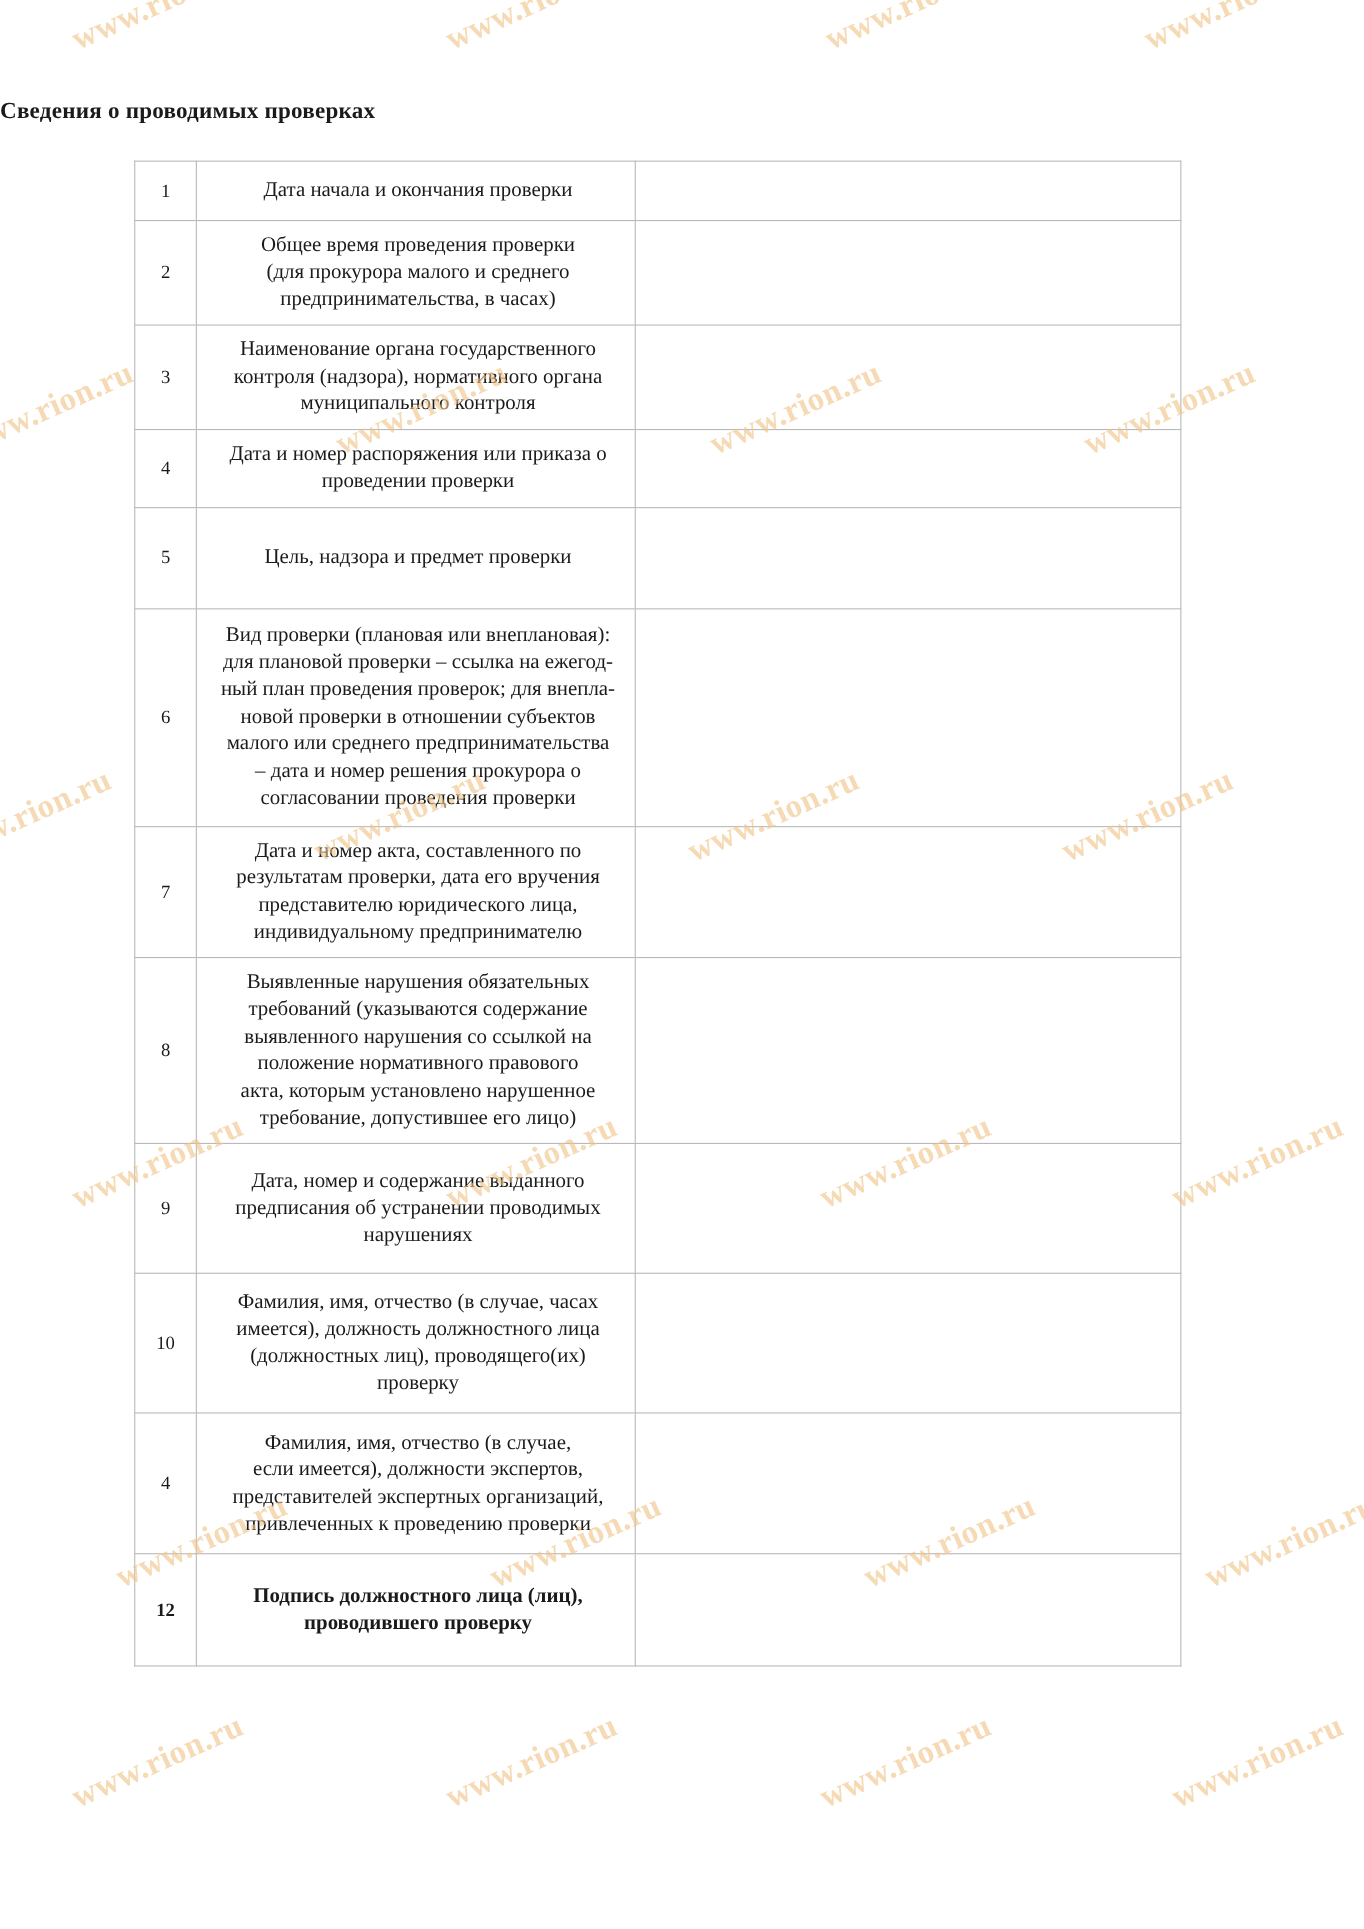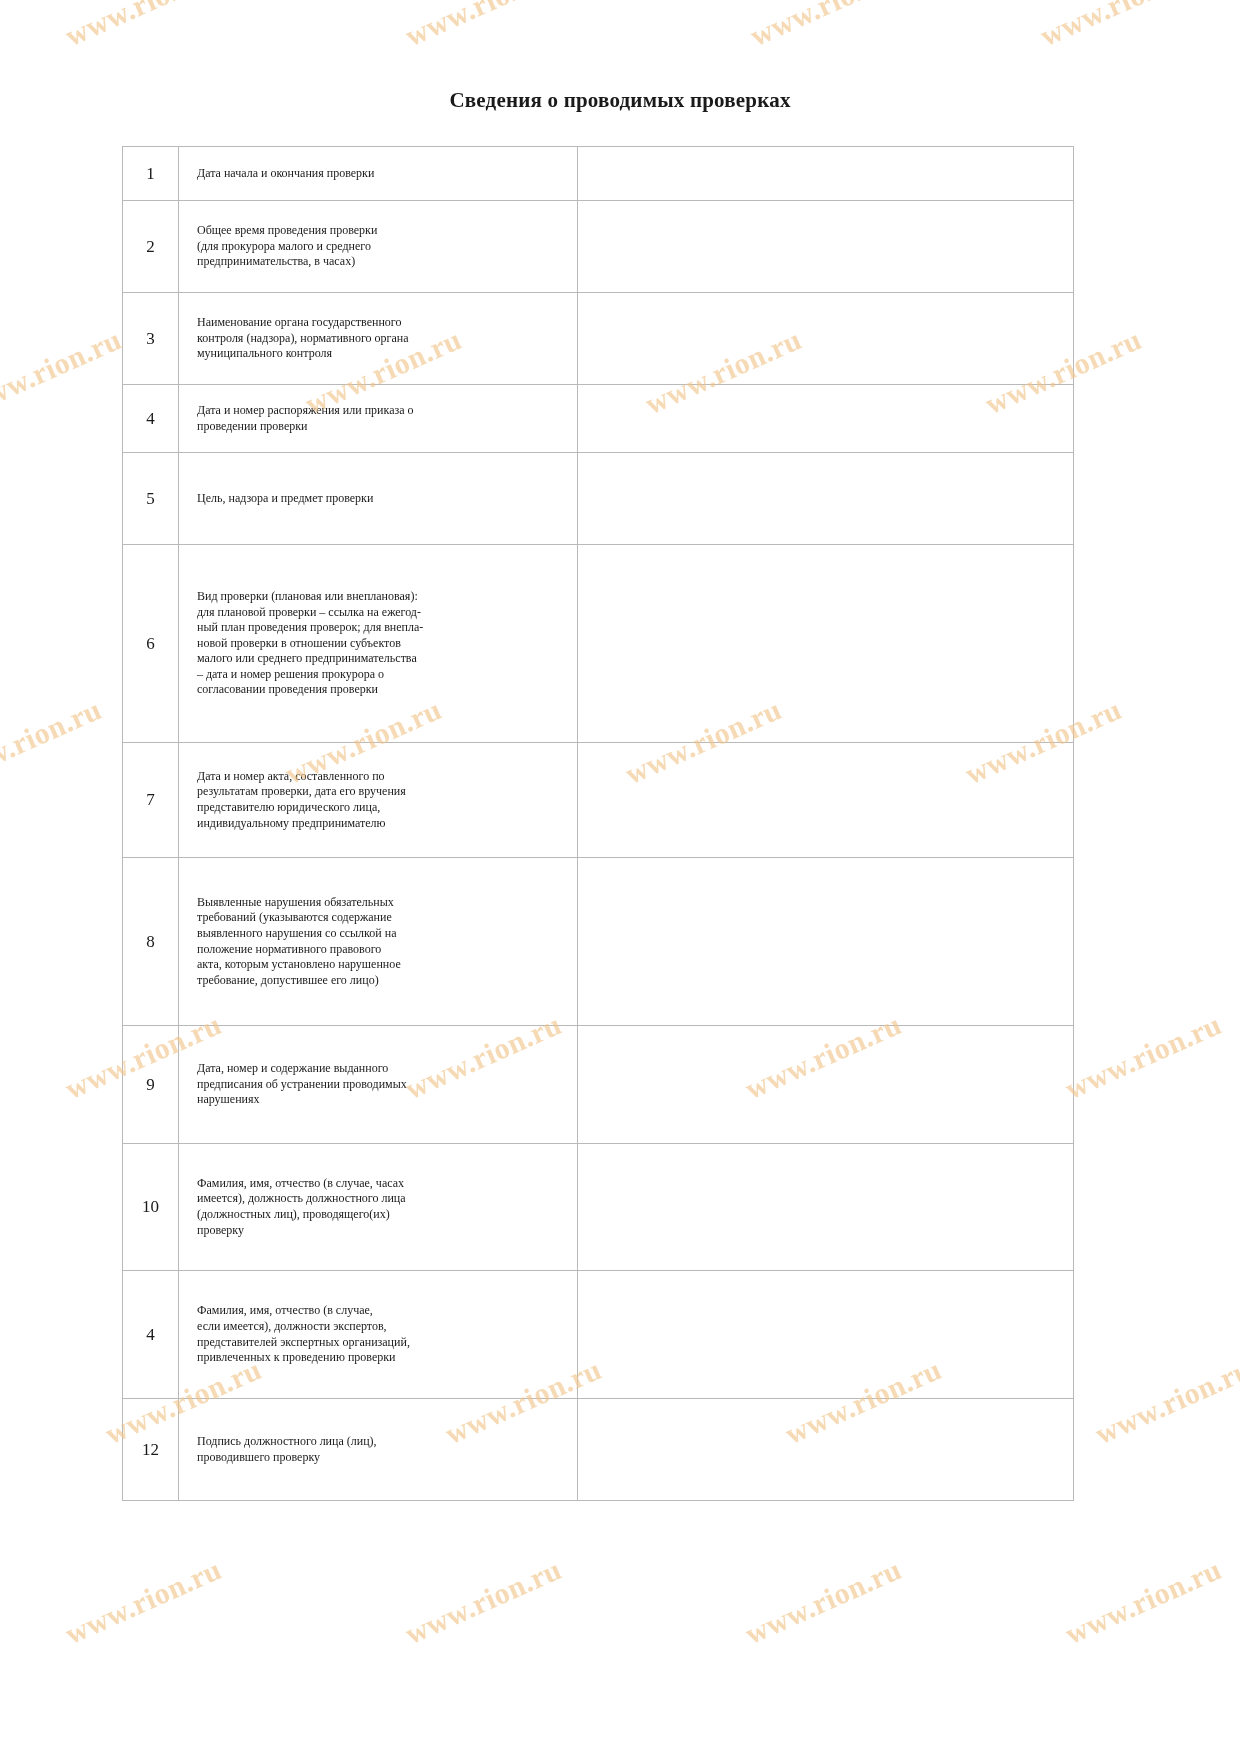--- a/index.html
+++ b/index.html
@@ -42,21 +42,20 @@
     position: absolute;
     inset: 0;
     z-index: 1;
   }
 
   #doc-title {
     position: absolute;
     top: 88px;
     left: 0;
     width: 1240px;
-    text-align: center;
     font-size: 21px;
     font-weight: 700;
     letter-spacing: .2px;
   }
 
   #form-table {
     position: absolute;
     left: 122px;
     top: 146px;
     width: 916px;
@@ -69,22 +68,23 @@
     padding: 0;
   }
   .col-num {
     width: 55px;
     text-align: center;
     font-size: 17px;
   }
   .col-label {
     width: 366px;
     padding: 10px 14px 10px 18px !important;
-    font-size: 12px;
+    font-size: 19px;
     line-height: 1.30;
+    text-align: center;
   }
   .col-value {
     width: 495px;
   }
   .label-text {
     display: block;
     white-space: pre-line;
   }
 </style>
 </head>
@@ -193,21 +193,21 @@
         <tr style="height: 128px;">
           <td class="col-num">4</td>
           <td class="col-label">
             <span class="label-text">Фамилия, имя, отчество (в случае,
 если имеется), должности экспертов,
 представителей экспертных организаций,
 привлеченных к проведению проверки</span>
           </td>
           <td class="col-value"></td>
         </tr>
-        <tr style="height: 102px;">
+        <tr style="height: 102px; font-weight: bold;">
           <td class="col-num">12</td>
           <td class="col-label">
             <span class="label-text">Подпись должностного лица (лиц),
 проводившего проверку</span>
           </td>
           <td class="col-value"></td>
         </tr>
       </tbody>
   </table>
 

